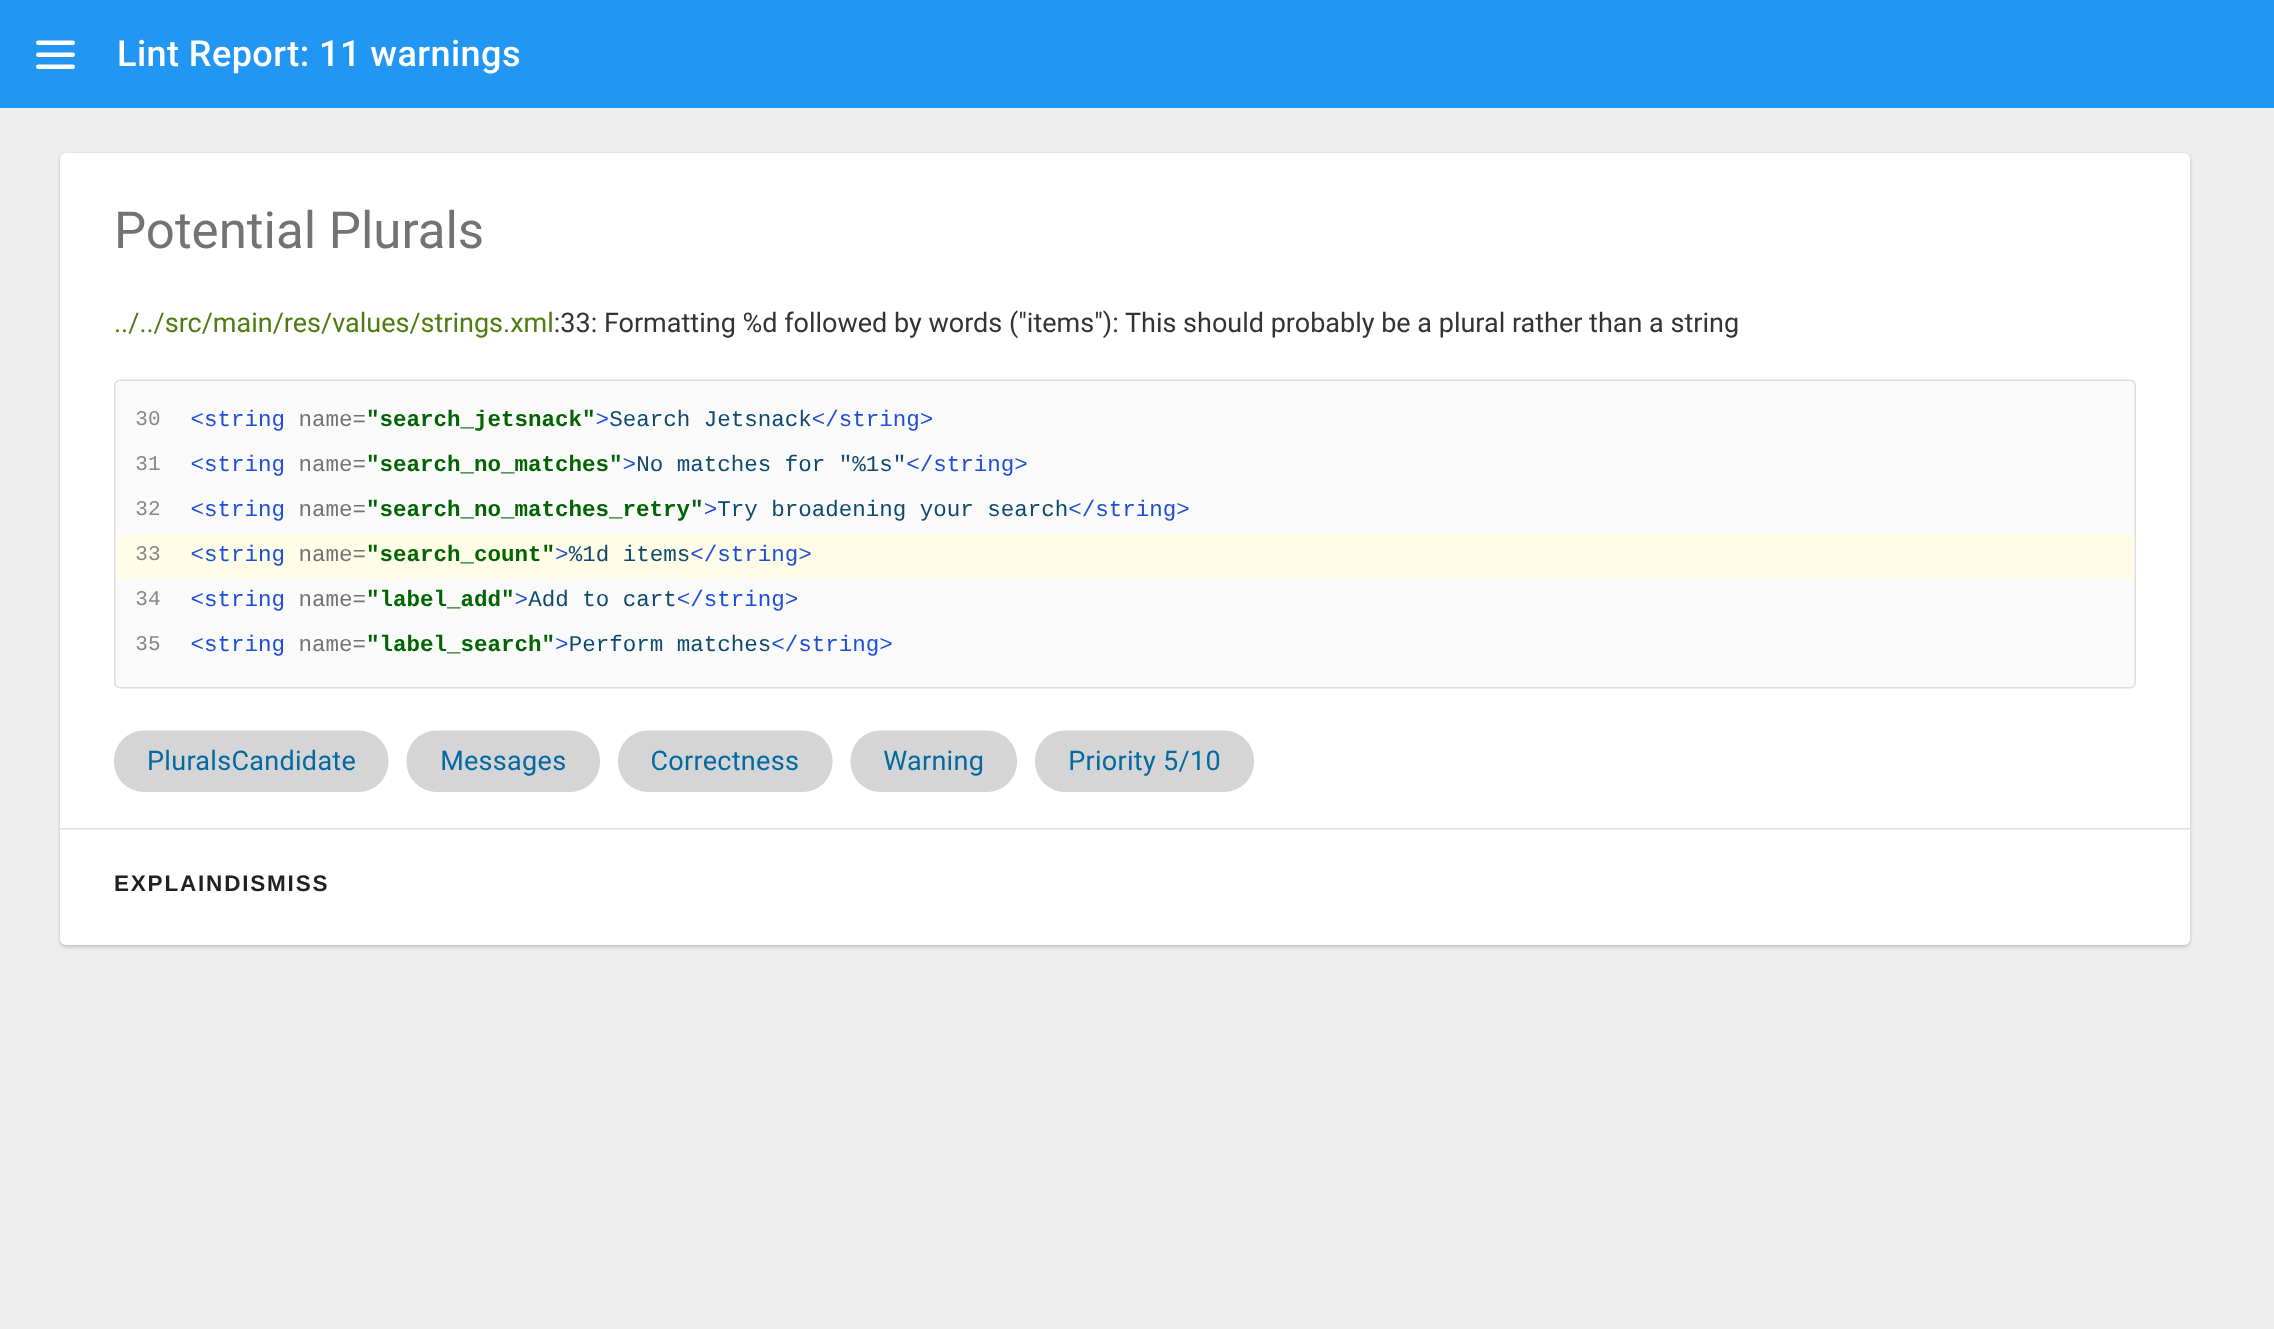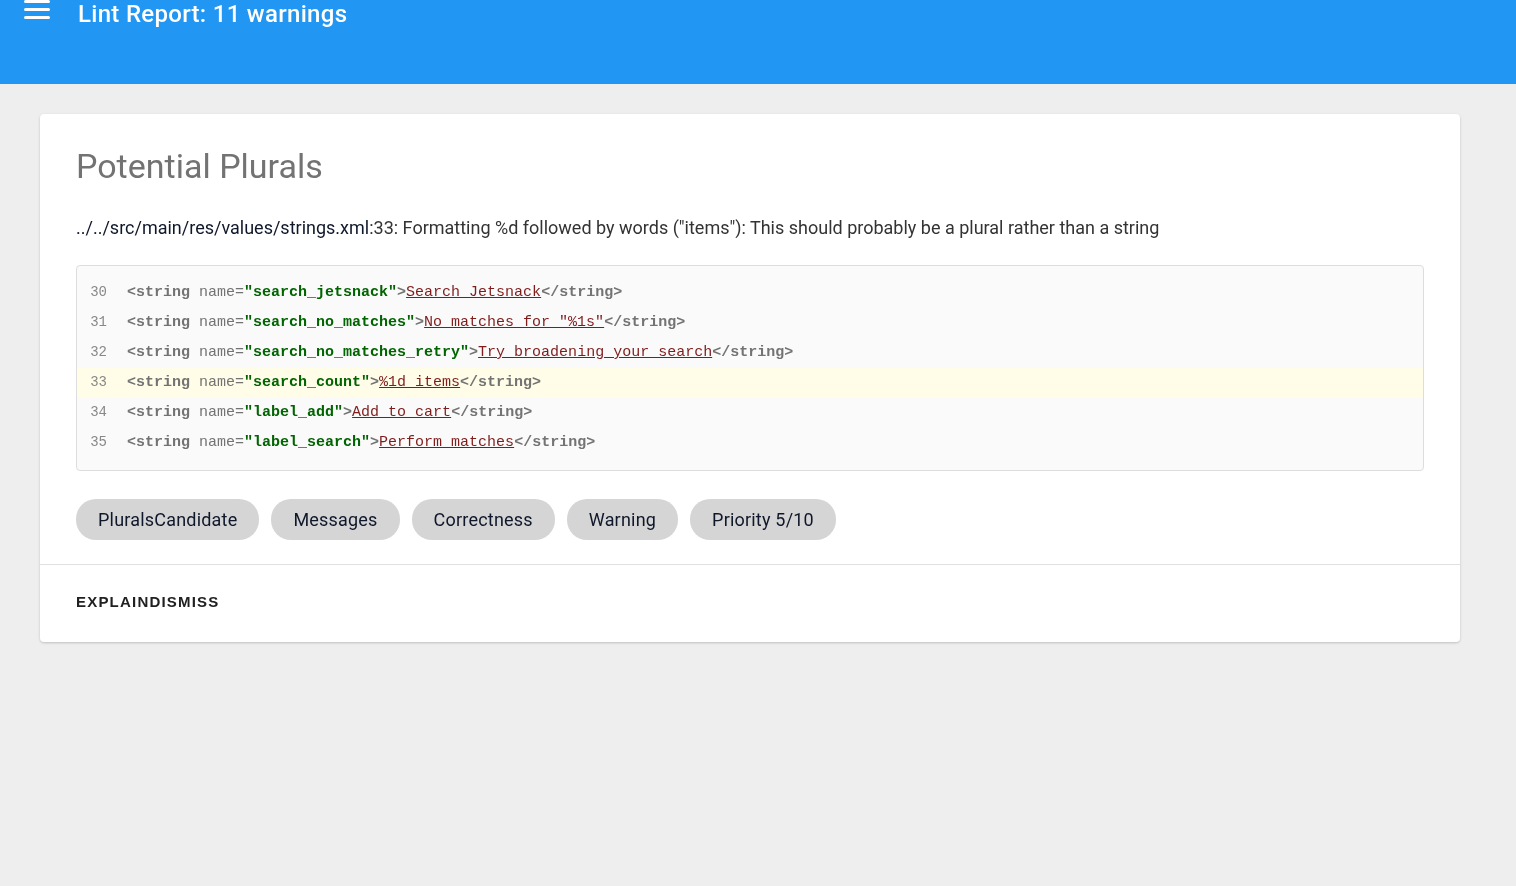--- a/index.html
+++ b/index.html
@@ -6,22 +6,23 @@
     body {
       font-family: Roboto, Arial, sans-serif;
       background: #eeeeee;
       min-height: 886px;
       width: 1516px;
     }
 
     
     .header {
       background: #2196F3;
-      height: 84px;
-      display: flex;
+      height: 72px;
+      display: flex;
+      align-items: center;
       padding: 0 24px;
       gap: 28px;
     }
     .hamburger-icon {
       display: flex;
       flex-direction: column;
       gap: 5px;
       cursor: pointer;
     }
     .hamburger-icon span {
@@ -61,21 +62,21 @@
     }
 
     .issue-description {
       font-size: 18px;
       color: #333;
       line-height: 1.5;
       margin-bottom: 24px;
     }
 
     .issue-link {
-      color: #0f172a;
+      color: #4d7c0f;
       text-decoration: none;
     }
 
     
     .code-block {
       border: 1px solid #ddd;
       border-radius: 4px;
       background: #fafafa;
       font-family: 'Courier New', Courier, monospace;
       font-size: 15px;
@@ -103,39 +104,39 @@
       user-select: none;
       font-size: 14px;
     }
 
     .code-content {
       white-space: pre;
       color: #333;
     }
 
     
-    .xml-tag { color: #737373; font-weight: bold; }
+    .xml-tag { color: #1d4ed8; font-weight: normal; }
     .xml-attr-name { color: #737373; font-weight: normal; }
     .xml-attr-val { color: #006400; font-weight: bold; }
-    .xml-text { color: #7f1d1d; text-decoration: underline; }
+    .xml-text { color: #0c4a6e; }
 
     
     .tags-row {
       display: flex;
       flex-wrap: wrap;
       gap: 12px;
       margin-bottom: 24px;
     }
 
     .tag-badge {
       background: #d5d5d5;
       border-radius: 20px;
       padding: 10px 22px;
       font-size: 18px;
-      color: #0f172a;
+      color: #0369a1;
       font-weight: 400;
       letter-spacing: 0.2px;
     }
 
     
     .divider {
       border: none;
       border-top: 1px solid #e0e0e0;
       margin: 8px -36px 20px -36px;
     }

